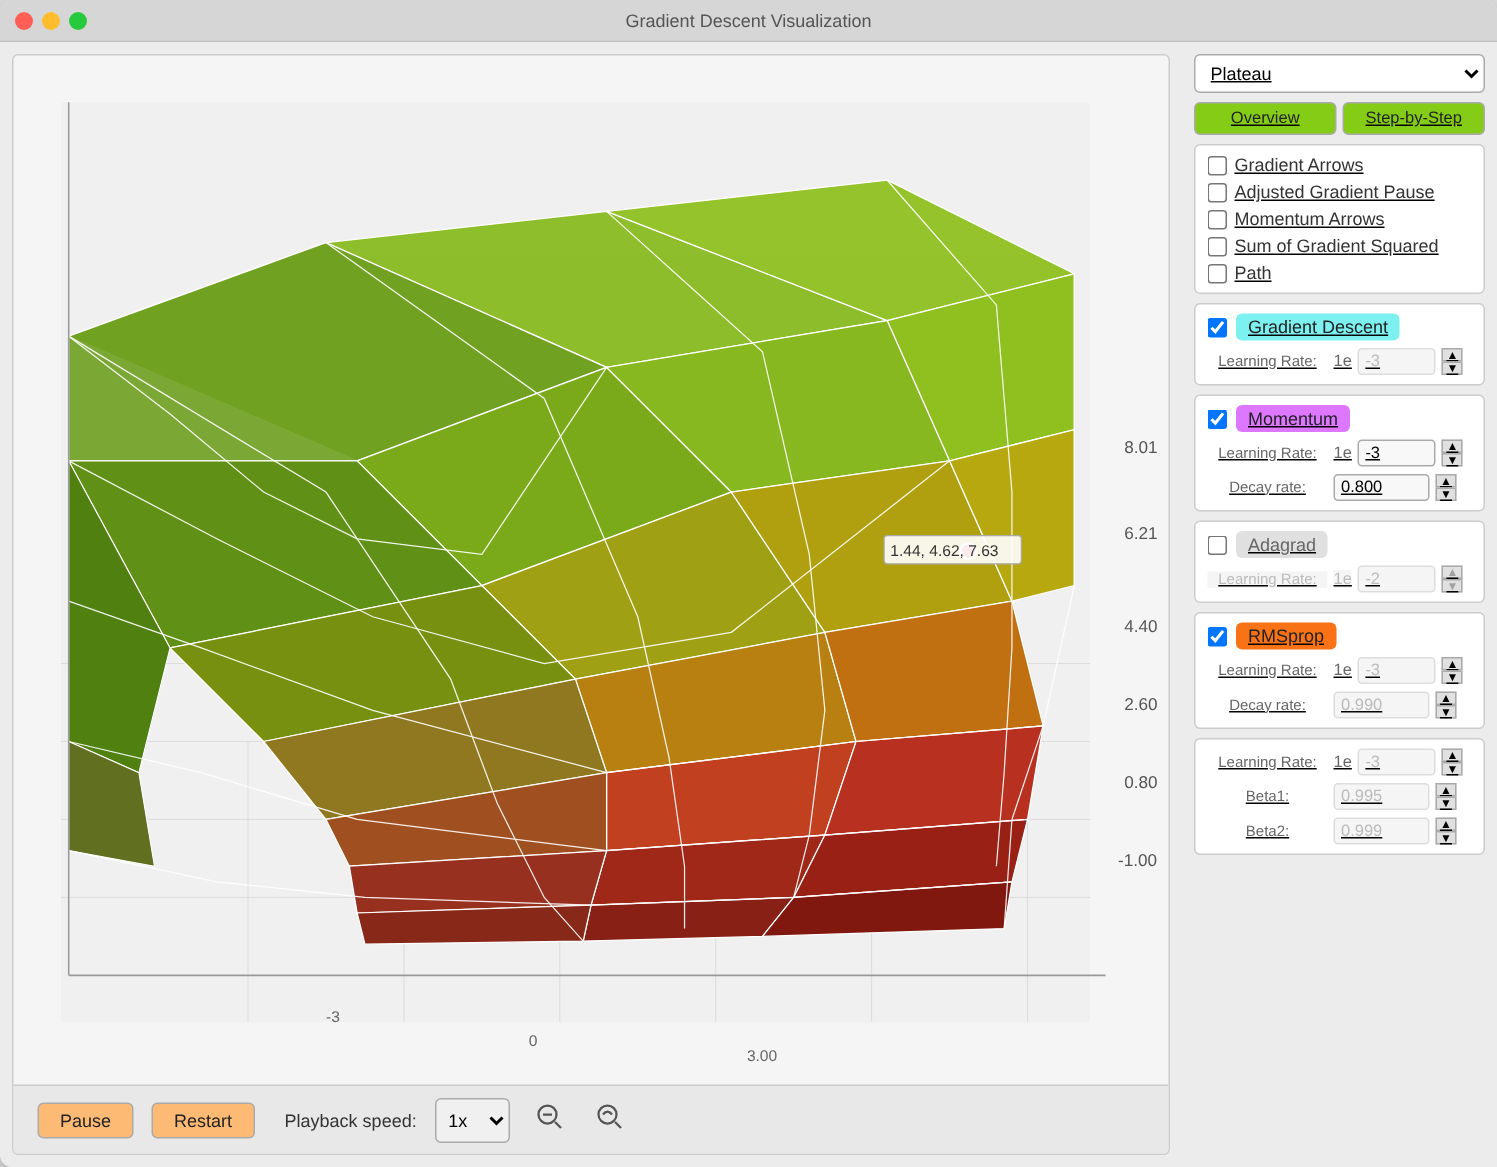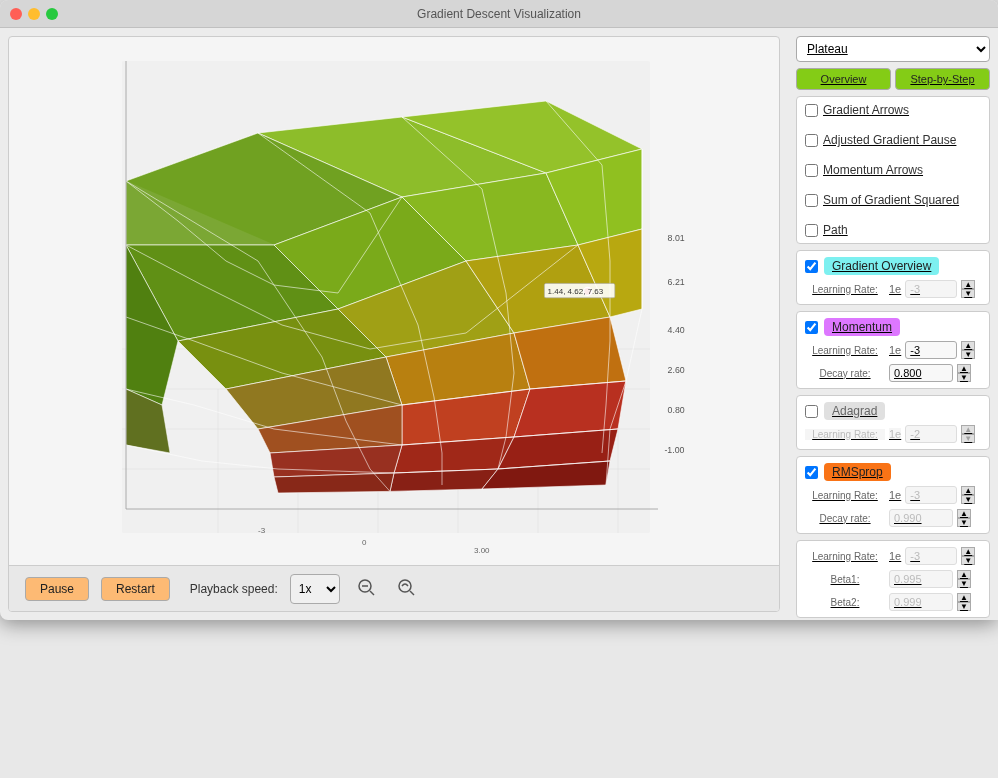--- a/index.html
+++ b/index.html
@@ -6,21 +6,21 @@
     body {
       font-family: -apple-system, BlinkMacSystemFont, "Helvetica Neue", Arial, sans-serif;
       background: #e8e8e8;
       width: 998px;
       height: 778px;
       overflow: hidden;
       font-size: 12px;
     }
     .window {
       width: 998px;
-      height: 620px;
+      height: 778px;
       background: #ececec;
       border-radius: 8px;
       box-shadow: 0 4px 20px rgba(0,0,0,0.4);
       display: flex;
       flex-direction: column;
     }
     .titlebar {
       height: 28px;
       background: #d6d6d6;
       border-radius: 8px 8px 0 0;
@@ -145,21 +145,21 @@
       text-align: center;
       color: #222;
     }
     .checkbox-group {
       background: white;
       border: 1px solid #ccc;
       border-radius: 4px;
       padding: 6px 8px;
       display: flex;
       flex-direction: column;
-      gap: 16px;
+      gap: 4px;
     }
     .checkbox-item {
       display: flex;
       align-items: center;
       gap: 5px;
       font-size: 12px;
       color: #333;
     }
     .checkbox-item input[type=checkbox] {
       width: 13px;
@@ -431,21 +431,21 @@
         </div>
         <div class="checkbox-item">
           <input type="checkbox" style="">
           <span>Path</span>
         </div>
       </div>
 
       <div class="algorithm-block">
         <div class="algo-header">
           <input type="checkbox" class="algo-checkbox" checked="" style="">
-          <span class="algo-label-badge" style="background:#7df0f0;">Gradient Overview</span>
+          <span class="algo-label-badge" style="background:#7df0f0;">Gradient Descent</span>
         </div>
         <div class="param-row">
           <span class="param-label">Learning Rate:</span>
           <span class="param-unit">1e</span>
           <input class="param-input" type="text" value="-3" style="color: rgb(187, 187, 187); background: rgb(245, 245, 245); border-color: rgb(221, 221, 221);">
           <div class="param-spinner">
             <button class="spinner-btn">▲</button>
             <button class="spinner-btn">▼</button>
           </div>
         </div>

